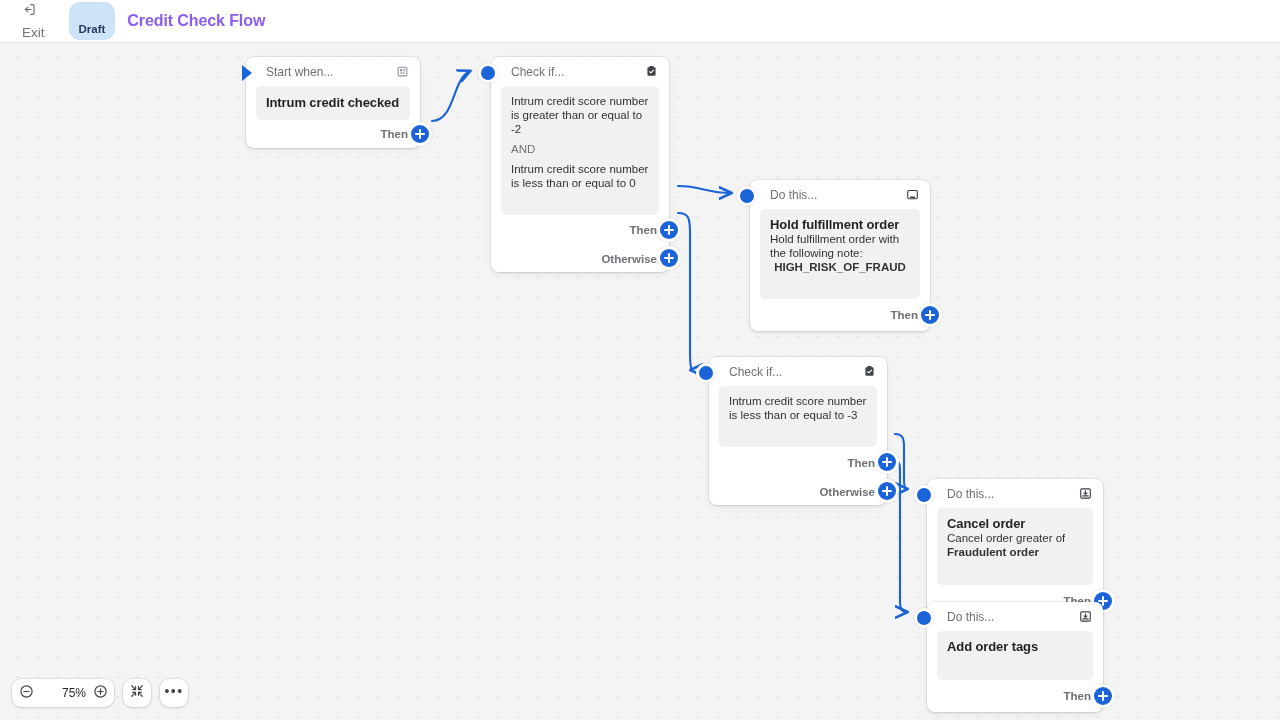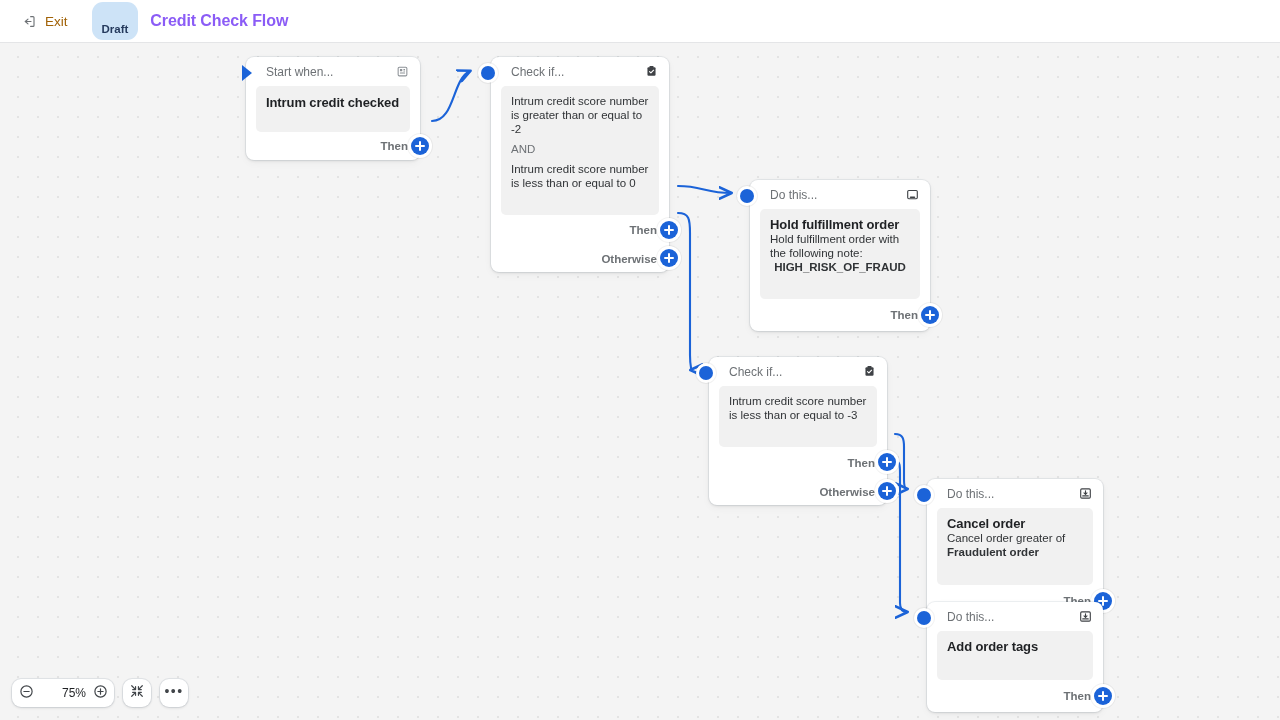--- a/index.html
+++ b/index.html
@@ -14,23 +14,23 @@
   #topbar {
     position: absolute; top: 0; left: 0;
     width: 1280px; height: 43px;
     background: #ffffff;
     border-bottom: 1px solid #e4e5e7;
     display: flex; align-items: center;
     padding-left: 16px;
     z-index: 40;
   }
   #exit-btn {
-    display: flex; align-items: center; gap: 8px;
-    color: #a16207; font-size: 13.5px;
-    cursor: pointer; padding: 3px 6px; border-radius: 5px;
+    display: flex; align-items: flex-start; gap: 8px;
+    color: #737373; font-size: 13.5px;
+    cursor: pointer; padding: 3px 6px; border-radius: 5px; flex-direction: column;
   }
   #exit-btn svg { display: block; }
   .draft-badge {
     margin-left: 18px;
     background: #cde3f7; color: #263b5e;
     font-size: 11.5px; font-weight: 600;
     padding: 21px 10px 4px; border-radius: 11px;
     line-height: 1.1;
   }
   #flow-title {
@@ -194,21 +194,21 @@
         <svg class="head-icon" viewBox="0 0 20 20" fill="none" stroke="#8c9196" stroke-width="1.4">
           <rect x="4.2" y="4.2" width="11.6" height="11.6" rx="1.6"></rect>
           <rect x="6.6" y="6.6" width="3.1" height="3.1" rx=".4" fill="#8c9196" stroke="none"></rect>
           <rect x="6.6" y="11.2" width="6.8" height="1.5" rx=".4" fill="#8c9196" stroke="none"></rect>
           <rect x="11.2" y="6.6" width="2.2" height="1.3" rx=".4" fill="#8c9196" stroke="none"></rect>
           <rect x="11.2" y="8.6" width="2.2" height="1.3" rx=".4" fill="#8c9196" stroke="none"></rect>
         </svg>
       </span>
     </div>
     <div class="node-body-wrap">
-      <div class="node-body" style="padding:9px 10px 22px;">
+      <div class="node-body" style="padding:9px 10px 10px;">
         <div class="node-title" style="margin:0;">Intrum credit checked</div>
       </div>
     </div>
     <div class="branch-row">
       <span class="brlabel">Then</span>
       <span class="plus" style="top:5px;"></span>
     </div>
   </div>
 
   <div class="node" style="left:491px; top:14px; width:178px;">

